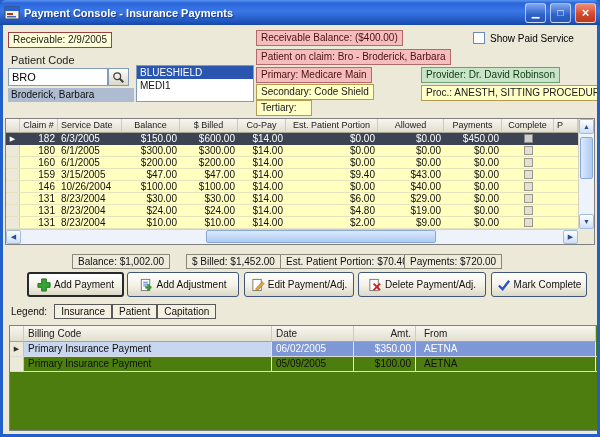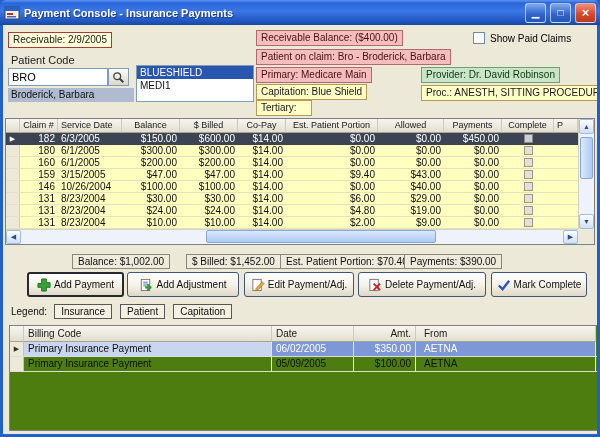--- a/index.html
+++ b/index.html
@@ -114,21 +114,21 @@
     <div class="tb-btn maxb">□</div>
     <div class="tb-btn closeb">×</div>
   </div>
 
   <div class="content">
 
     <div class="tag rcv" style="left:5px;top:7px;">Receivable: 2/9/2005</div>
     <div class="tag pnk" style="left:253px;top:5px;">Receivable Balance: ($400.00)</div>
     <div class="chkrow">
       <span class="chkbox"></span>
-      <span>Show Paid Claims</span>
+      <span>Show Paid Service</span>
     </div>
 
     <div class="lbl" style="left:8px;top:29px;">Patient Code</div>
     <input class="pc-input" value="BRO" style="">
     <div class="search-btn">
       <svg width="13" height="13" viewBox="0 0 13 13">
         <circle cx="5.2" cy="5.2" r="3.4" fill="none" stroke="#404040" stroke-width="1.3"></circle>
         <line x1="7.8" y1="7.8" x2="11.3" y2="11.3" stroke="#404040" stroke-width="2"></line>
       </svg>
     </div>
@@ -136,21 +136,21 @@
 
     <div class="listbox">
 
         <div class="lb-item selected">BLUESHIELD</div>
 
         <div class="lb-item">MEDI1</div>
       </div>
 
     <div class="tag pnk" style="left:253px;top:42px;">Primary: Medicare Main</div>
     <div class="tag pnk" style="left:253px;top:24px;">Patient on claim: Bro - Broderick, Barbara</div>
-    <div class="tag ylw" style="left:253px;top:59px;">Capitation: Blue Shield</div>
+    <div class="tag ylw" style="left:253px;top:59px;">Secondary: Code Shield</div>
     <div class="tag ylw" style="left:253px;top:75px;min-width:56px;">Tertiary:</div>
     <div class="tag grn" style="left:418px;top:42px;">Provider: Dr. David Robinson</div>
     <div class="tag ylw" style="left:418px;top:60px;">Proc.: ANESTH, SITTING PROCEDURE</div>
 
     <div class="cgrid">
       <div class="cg-main">
         <div class="cg-header">
           <div class="cg-hsel"></div>
           <div class="cg-h w1">Claim #</div>
           <div class="cg-h w2 lft">Service Date</div>
@@ -307,21 +307,21 @@
           <div class="sb-thumb-h"></div>
         </div>
         <div class="sb-btn">▶</div>
       </div>
       <div class="sb-corner"></div>
     </div>
 
     <div class="total" style="left:69px;">Balance: $1,002.00</div>
     <div class="total" style="left:183px;">$ Billed: $1,452.00</div>
     <div class="total" style="left:277px;">Est. Patient Portion: $70.40</div>
-    <div class="total" style="left:401px;">Payments: $390.00</div>
+    <div class="total" style="left:401px;">Payments: $720.00</div>
 
     <div class="xpbtn primary" style="left:24px;width:97px;">
       <svg class="bicon" viewBox="0 0 15 15">
         <path d="M5 1h5v4h4v5h-4v4H5v-4H1V6h4z" fill="#35a435" stroke="#1e6e1e" stroke-width="1"></path>
       </svg>
       <span>Add Payment</span>
     </div>
     <div class="xpbtn" style="left:124px;width:112px;">
       <svg class="bicon" viewBox="0 0 15 15">
         <rect x="2.5" y="1.5" width="9" height="12" fill="#fff" stroke="#777"></rect>
@@ -348,21 +348,21 @@
     </div>
     <div class="xpbtn" style="left:488px;width:96px;">
       <svg class="bicon" viewBox="0 0 15 15">
         <path d="M2 8l4 4 7-9" stroke="#2a52c8" stroke-width="2.5" fill="none"></path>
       </svg>
       <span>Mark Complete</span>
     </div>
 
     <div class="legend">
       <span>Legend:</span>
-      <span style="display:flex;gap:8px;align-items:flex-end;">
+      <span style="display:flex;gap:0;align-items:flex-end;">
 
           <span class="legend-chip">Insurance</span>
 
           <span class="legend-chip">Patient</span>
 
           <span class="legend-chip">Capitation</span>
         </span>
     </div>
 
     <div class="pgrid">

